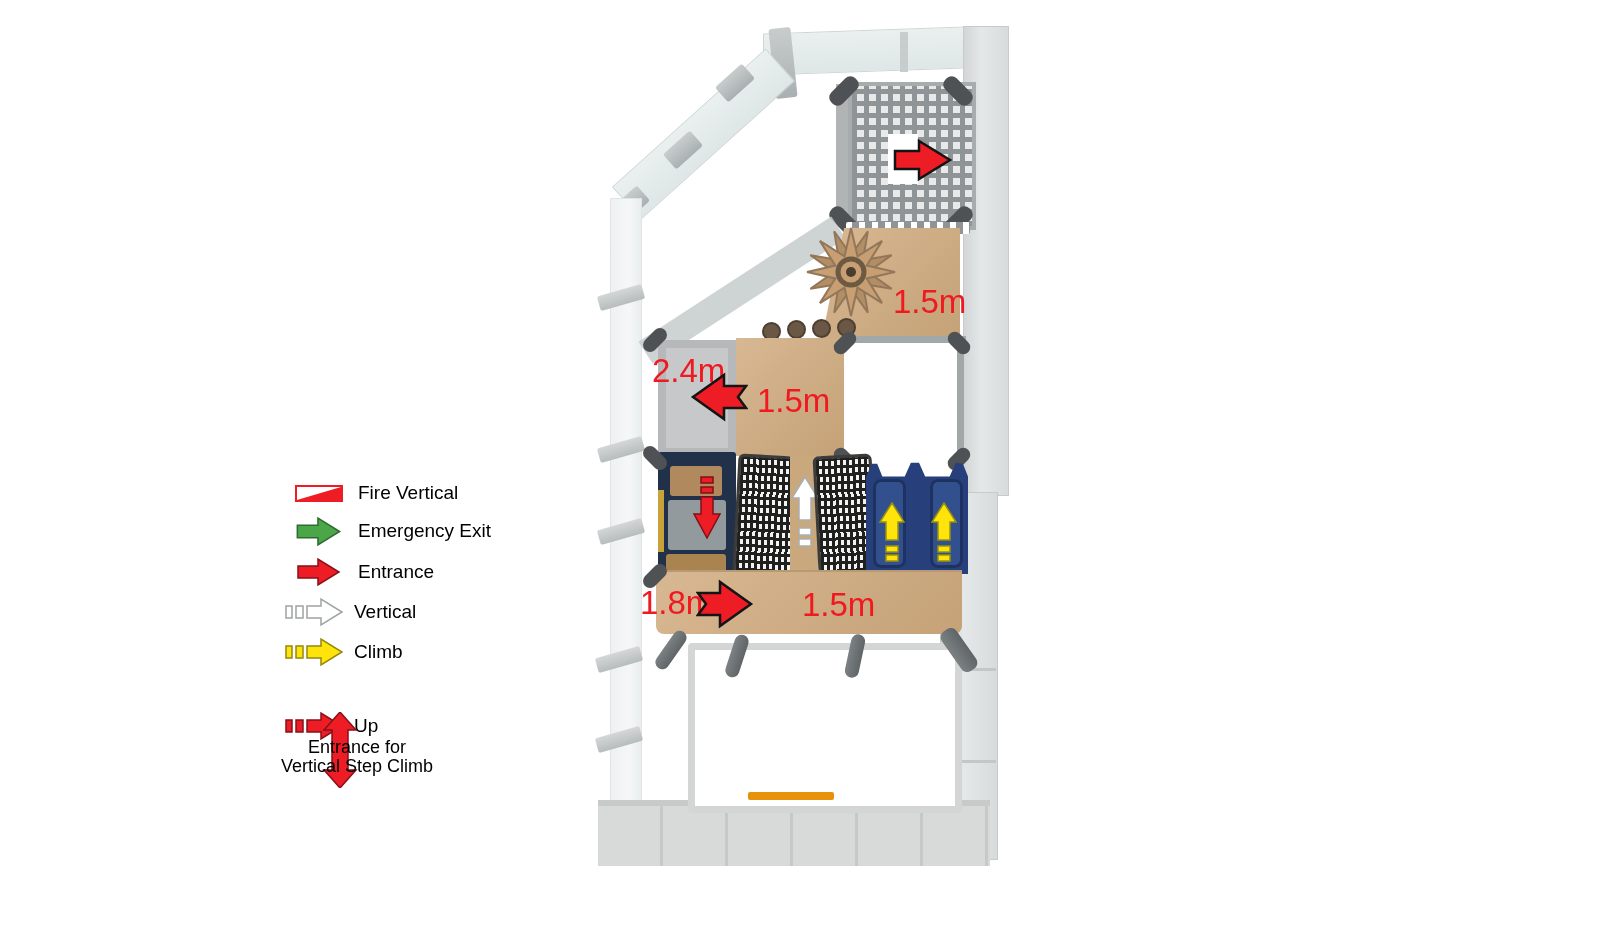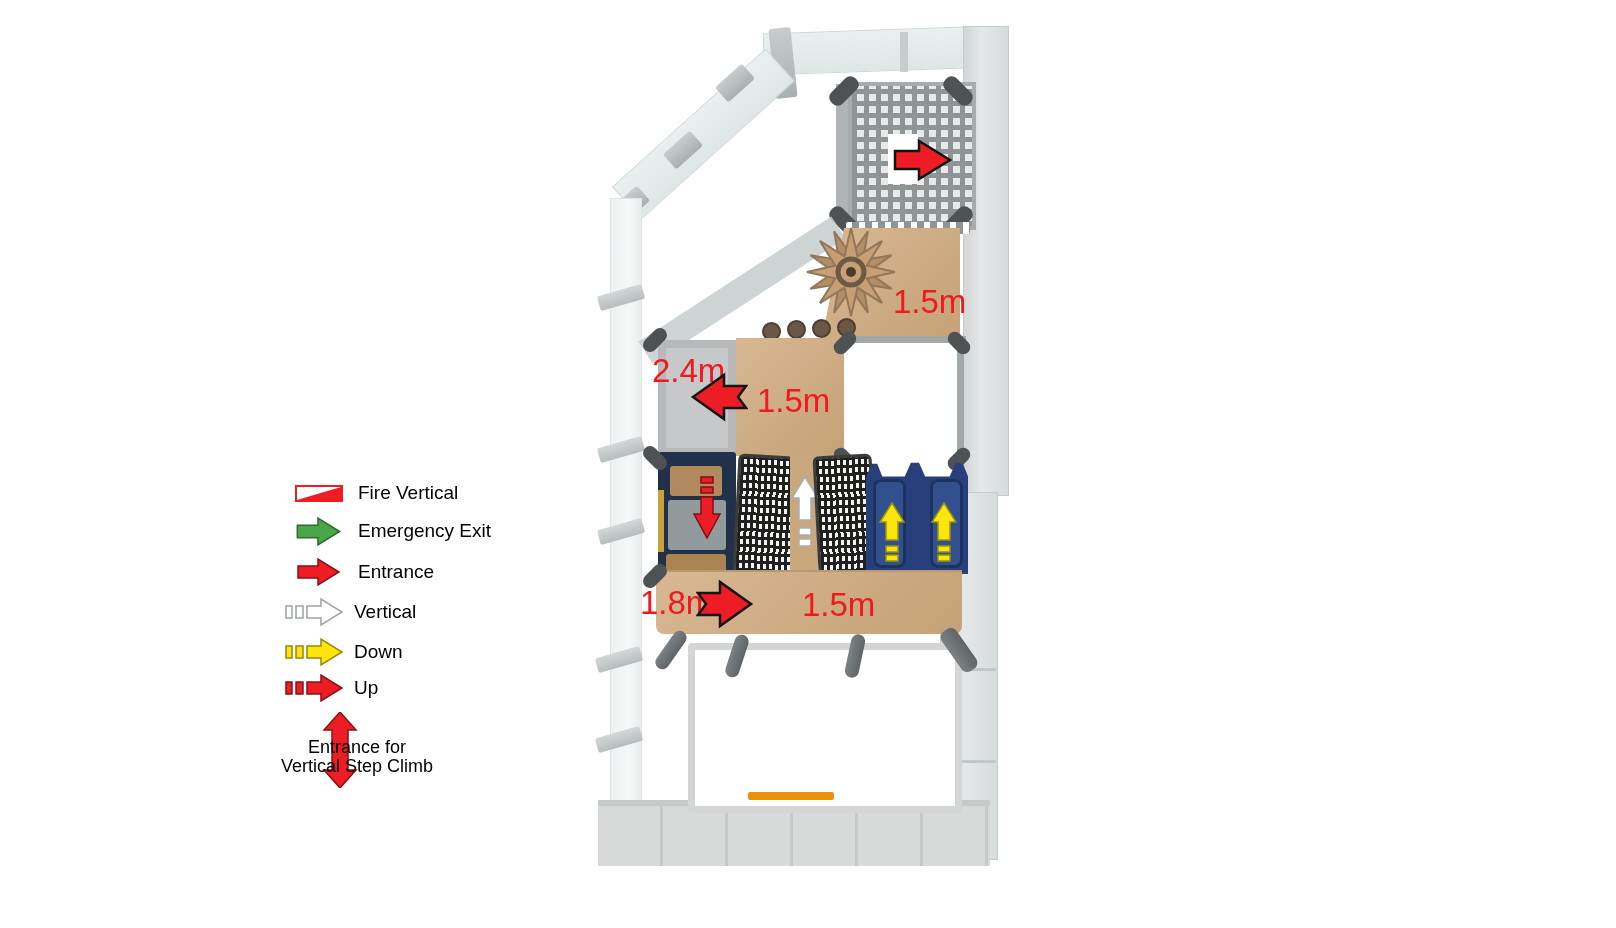--- a/index.html
+++ b/index.html
@@ -91,24 +91,24 @@
     </div>
 
     <div class="lg-row" style="left:284px;top:634px;">
       <span class="lg-ic">
         <svg width="60" height="30" viewBox="0 0 60 30">
           <rect x="1" y="9" width="6" height="12" fill="#ffe40b" stroke="#93890e" stroke-width="1.5"></rect>
           <rect x="11" y="9" width="7" height="12" fill="#ffe40b" stroke="#93890e" stroke-width="1.5"></rect>
           <polygon points="22,9 36,9 36,2 57,15 36,28 36,21 22,21" fill="#ffe40b" stroke="#93890e" stroke-width="1.5"></polygon>
         </svg>
       </span>
-      <span class="lg-label">Down</span>
-    </div>
-
-    <div class="lg-row" style="left:284px;top:670px;">
+      <span class="lg-label">Climb</span>
+    </div>
+
+    <div class="lg-row" style="left:284px;top:708px;">
       <span class="lg-ic">
         <svg width="60" height="30" viewBox="0 0 60 30">
           <rect x="1" y="9" width="6" height="12" fill="#ee1c25" stroke="#871118" stroke-width="1.5"></rect>
           <rect x="11" y="9" width="7" height="12" fill="#ee1c25" stroke="#871118" stroke-width="1.5"></rect>
           <polygon points="22,9 36,9 36,2 57,15 36,28 36,21 22,21" fill="#ee1c25" stroke="#871118" stroke-width="1.5"></polygon>
         </svg>
       </span>
       <span class="lg-label">Up</span>
     </div>
 

